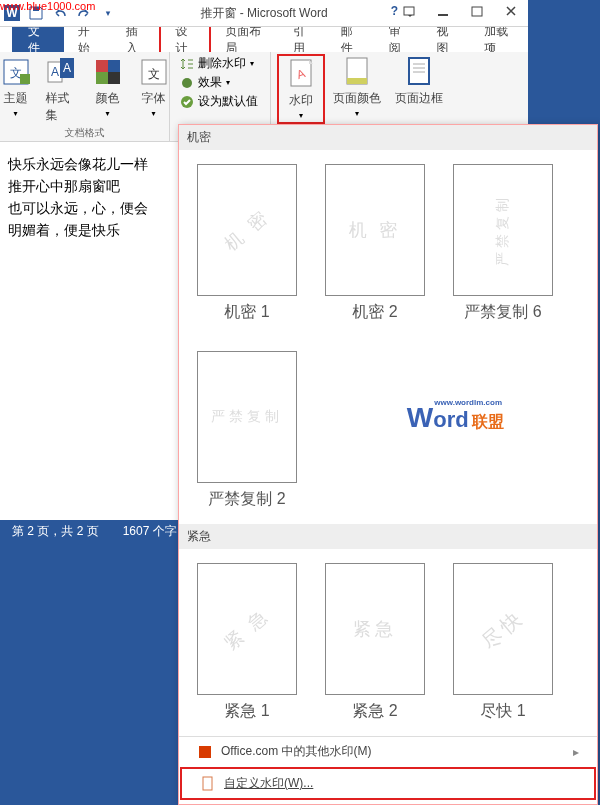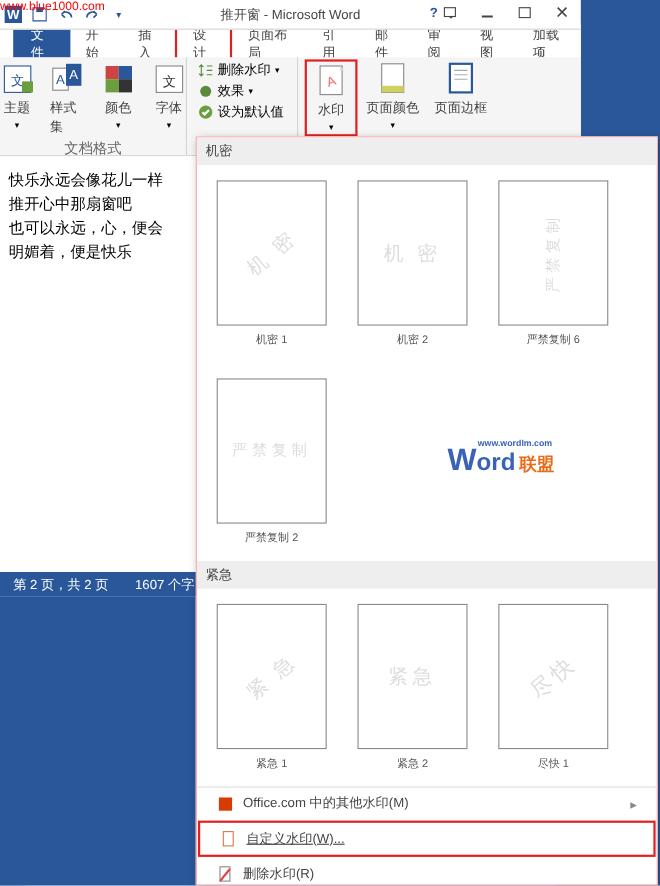--- a/index.html
+++ b/index.html
@@ -18,31 +18,31 @@
 .tab.file{background:#2a579a;color:#fff;padding:0 16px;}
 .tab.active{border:2px solid #e02020;}
 .ribbon{height:90px;background:#f5f5f5;border-bottom:1px solid #d4d4d4;display:flex;position:relative;}
 .rgroup{border-right:1px solid #d4d4d4;padding:2px 6px;display:flex;flex-direction:column;align-items:center;}
 .rgroup-row{display:flex;gap:2px;}
 .big-btn{display:flex;flex-direction:column;align-items:center;padding:2px 6px;gap:2px;}
 .big-btn .ico{width:32px;height:32px;}
 .big-btn .lbl{font-size:12px;color:#444;}
 .big-btn.hl{border:2px solid #e02020;}
 .small-row{display:flex;align-items:center;gap:4px;padding:1px 4px;}
-.group-label{font-size:13px;color:#666;margin-top:auto;margin-bottom:2px;text-align:center;}
+.group-label{font-size:10px;color:#666;margin-top:auto;margin-bottom:2px;text-align:center;}
 .doc-area{height:378px;background:#fff;position:relative;padding:12px 0 0 8px;}
 .doc-text{font-family:SimSun;font-size:14px;line-height:22px;color:#000;}
 .statusbar{height:22px;background:#2a579a;color:#fff;display:flex;align-items:center;padding:0 12px;gap:24px;font-size:11px;position:absolute;bottom:263px;left:0;right:0;}
 .gallery{position:absolute;top:124px;left:178px;width:420px;height:681px;background:#fff;border:1px solid #fca5a5;box-shadow:2px 2px 8px rgba(0,0,0,0.3);}
 .gal-head{background:#eeeeee;padding:4px 8px;color:#444;font-size:12px;}
 .gal-grid{display:flex;flex-wrap:wrap;gap:28px;padding:14px 18px;}
 .gal-item{display:flex;flex-direction:column;align-items:center;gap:6px;}
 .thumb{width:100px;height:132px;border:1px solid #888;background:#fff;position:relative;display:flex;align-items:center;justify-content:center;}
 .wm-text{transform:rotate(-40deg);color:#ddd;font-size:18px;letter-spacing:4px;font-family:SimSun;}
-.thumb-lbl{font-size:10px;color:#555;text-align:right;}
+.thumb-lbl{font-size:16px;color:#555;text-align:right;}
 .gal-footer{border-top:1px solid #ddd;}
 .gal-opt{display:flex;align-items:center;gap:8px;padding:6px 18px;color:#444;font-size:12px;}
 .gal-opt.hl{border:2px solid #e02020;margin:1px;align-items:flex-end;}
 .gal-opt .fico{width:16px;height:16px;}
 .site-url{position:absolute;top:0;left:0;color:#ff0000;font-size:11px;z-index:100;font-family:Arial;}
 .wordlm{position:absolute;top:402px;right:24px;z-index:50;font-family:Arial;font-weight:bold;}
 .wordlm .w{color:#3a62b5;font-size:28px;}
 .wordlm .ord{color:#3a62b5;font-size:22px;}
 .wordlm .lm{color:#e86c1a;font-size:16px;}
 .wordlm .url{color:#3a62b5;font-size:8px;position:absolute;top:-4px;right:2px;}

